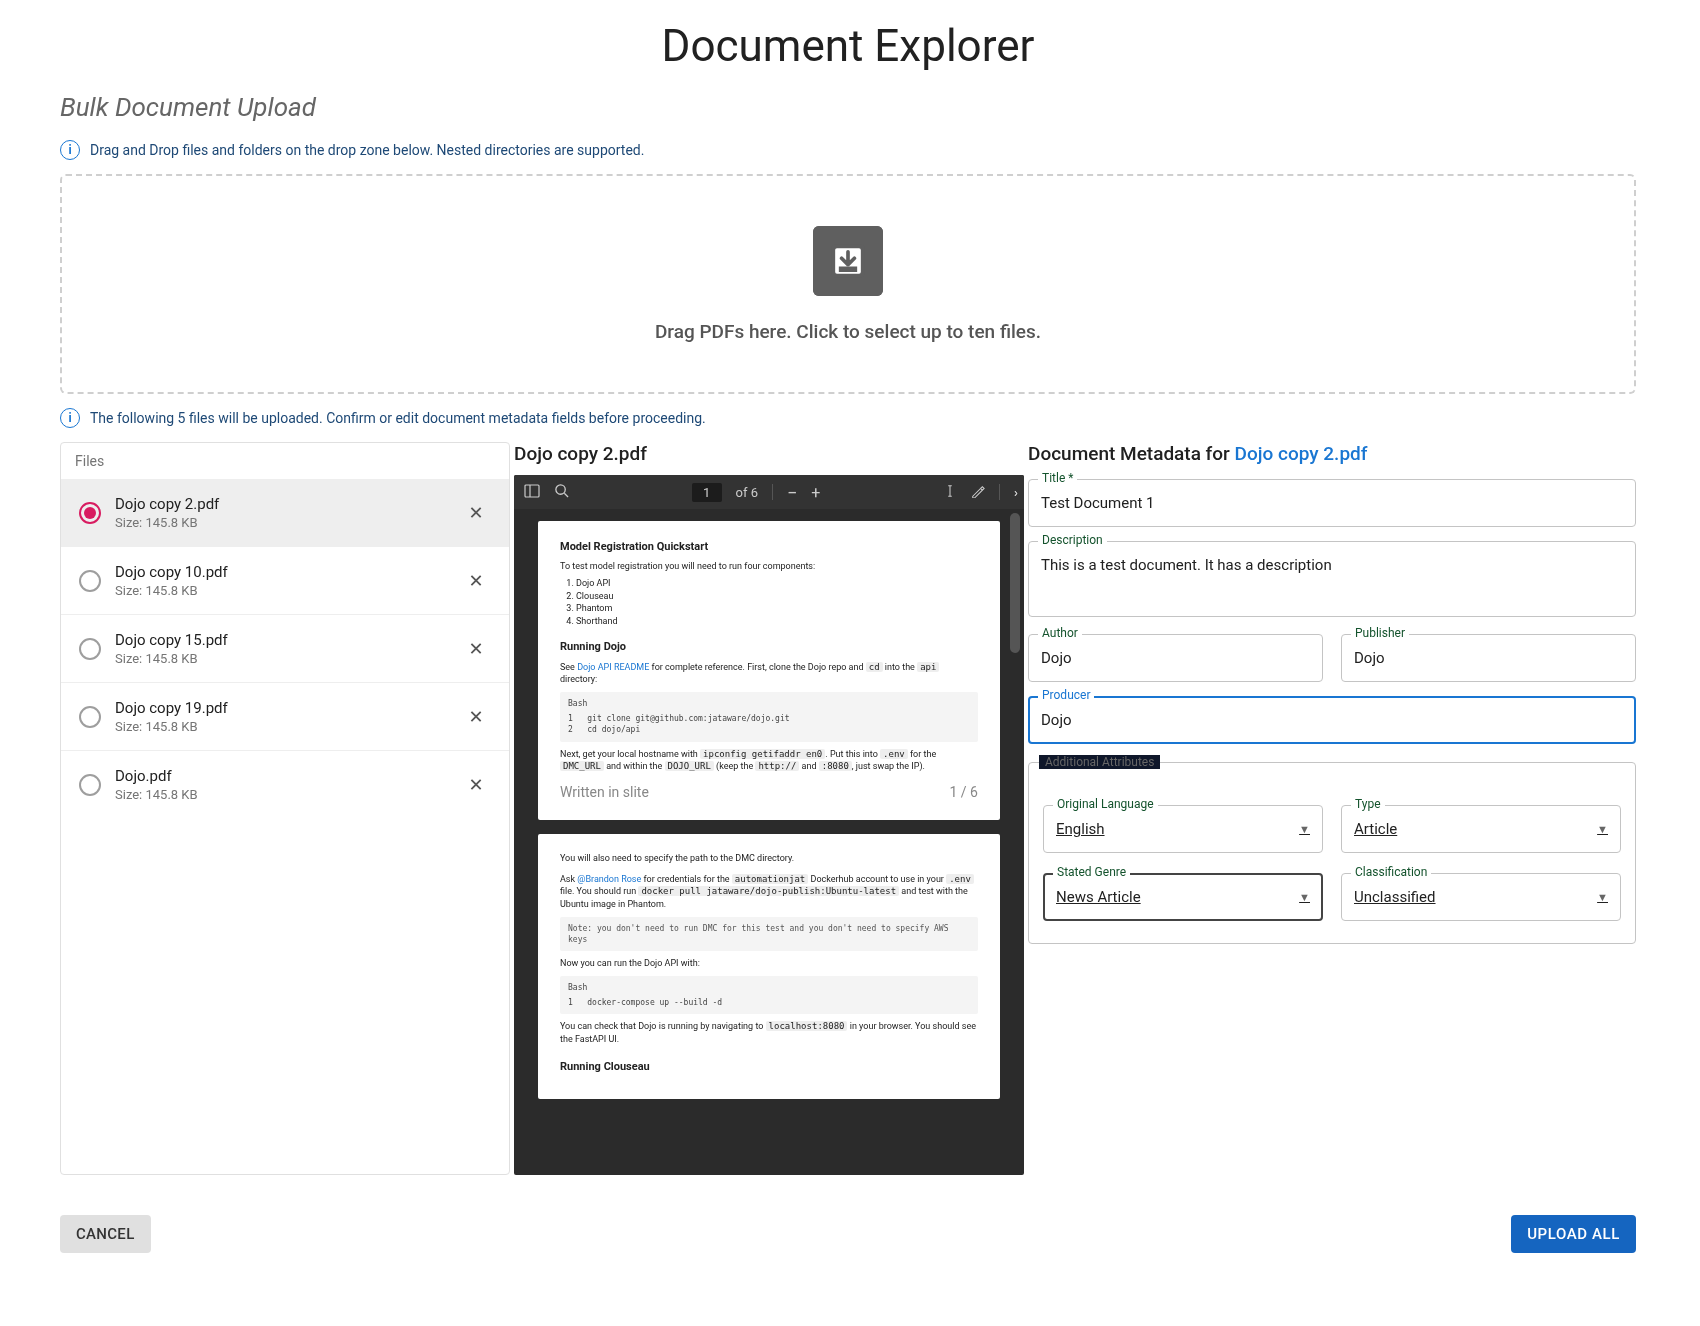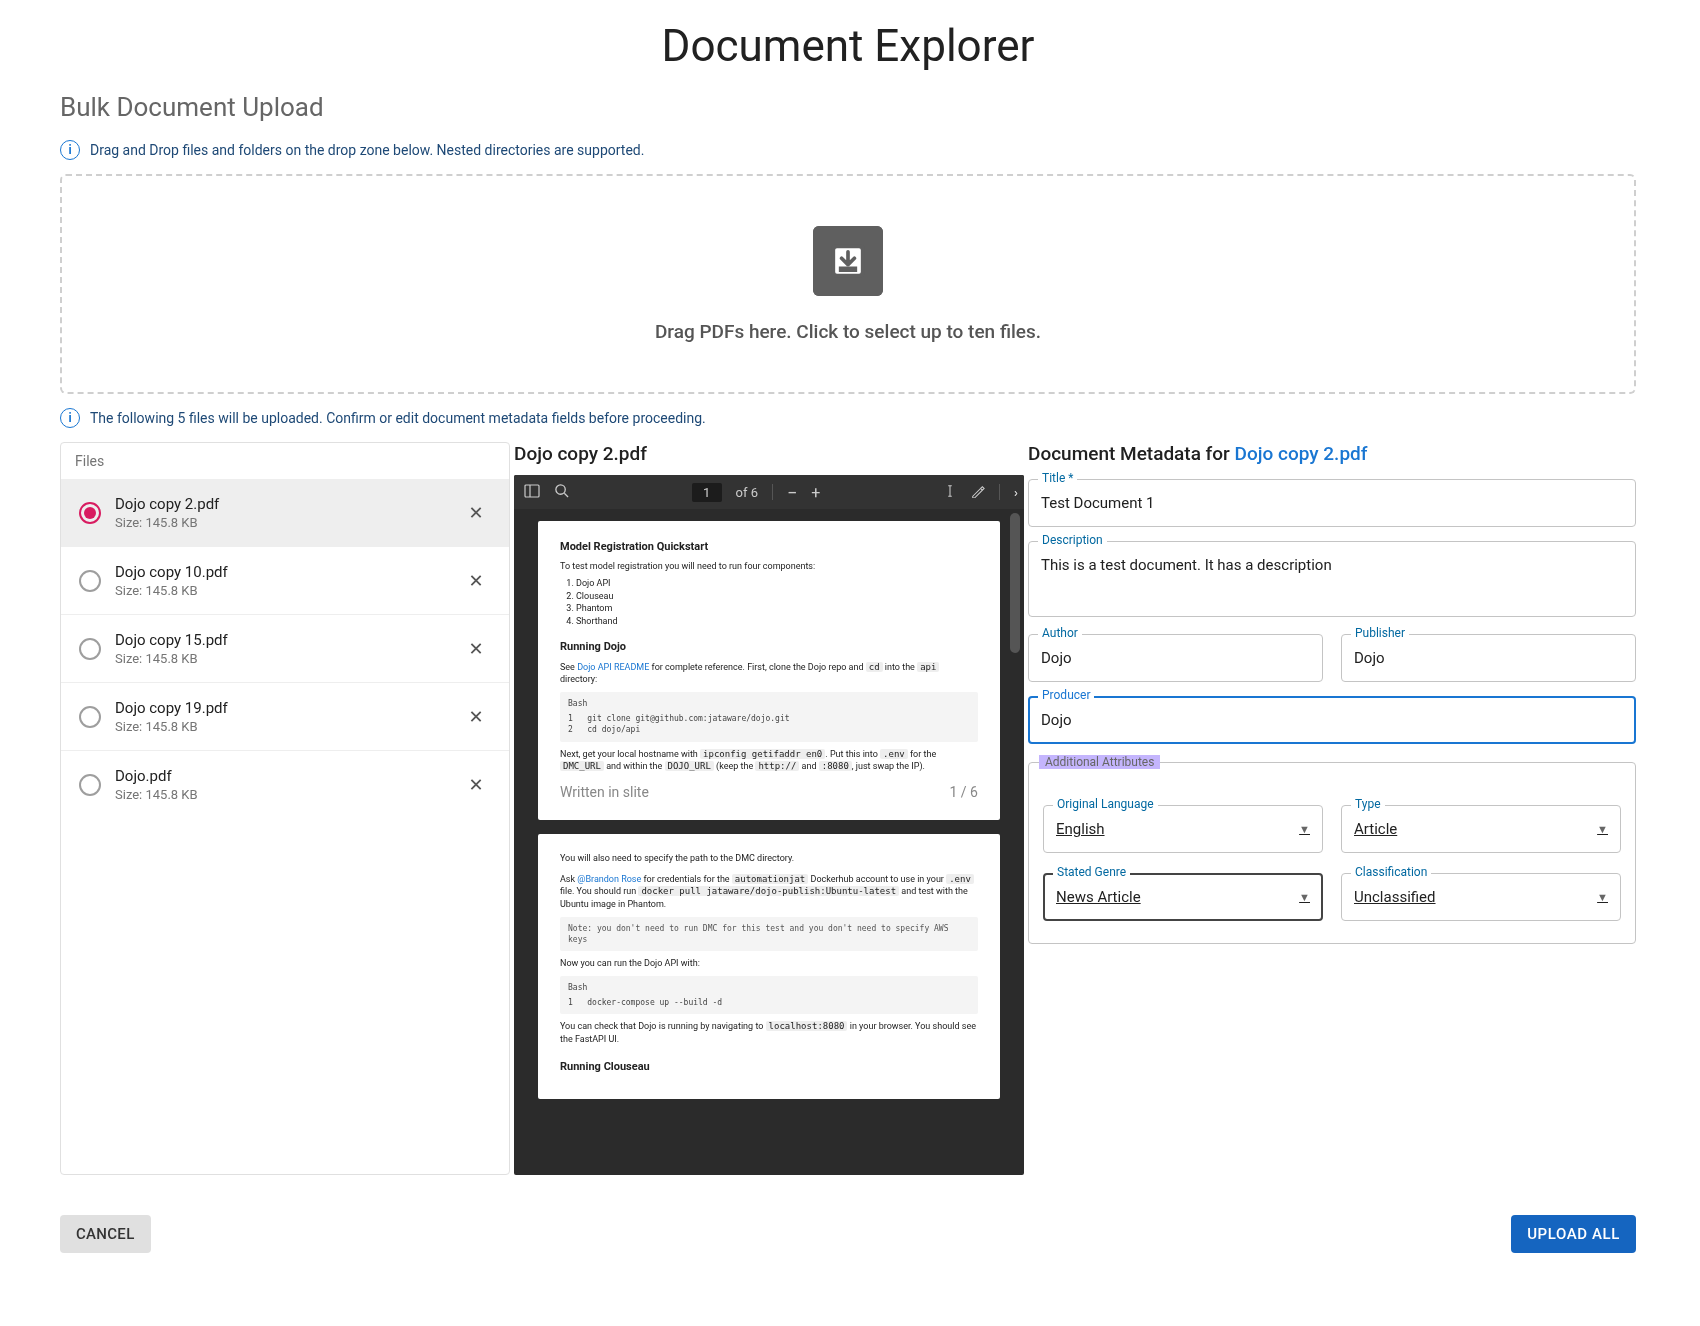--- a/index.html
+++ b/index.html
@@ -16,20 +16,21 @@
     text-align: center;
     font-weight: 400;
     font-size: 44px;
     margin: 20px 0 20px;
   }
   h2.section-title {
     font-weight: 400;
     color: #666;
     font-size: 26px;
     margin: 10px 0 18px;
+    font-style: italic;
   }
   .info-bar {
     display: flex;
     align-items: center;
     gap: 10px;
     color: #1e4976;
     font-size: 14px;
     margin: 14px 0;
   }
   .info-bar .info-icon {
@@ -120,21 +121,21 @@
   .chip { background:#eee; border-radius:2px; padding:0 3px; font-family:monospace; }
 
   .meta-title { font-size:19px; font-weight:500; margin:0 0 14px; }
   .meta-title .link { color:#1976d2; }
 
   .form-field {
     position:relative; margin-bottom:14px;
   }
   .form-field label {
     position:absolute; top:-8px; left:10px; background:#fff; padding:0 4px;
-    font-size:12px; color:#0369a1;
+    font-size:12px; color:#14532d;
   }
   .form-field.focused label { color:#1976d2; }
   .form-field input, .form-field textarea, .form-field .select {
     width:100%; border:1px solid #c4c4c4; border-radius:4px;
     padding:14px 12px; font-size:15px; font-family:inherit;
     background:#fff; color:#212121;
   }
   .form-field.focused input { border:2px solid #1976d2; padding:13px 11px; }
   .form-field textarea { resize:none; height:76px; }
   .row { display:flex; gap:18px; }
@@ -146,21 +147,21 @@
   }
   .select .arrow { color:#666; font-size:11px; }
   .date-field { position:relative; }
   .date-field .cal { position:absolute; right:12px; top:50%; transform:translateY(-50%); color:#555; }
 
   .fieldset {
     border:1px solid #c4c4c4; border-radius:4px; padding:20px 14px 8px;
     margin-top:4px;
   }
   .fieldset-label {
-    position:relative; top:-30px; left:-4px; background:#c4b5fd;
+    position:relative; top:-30px; left:-4px; background:#0f172a;
     display:inline-block; padding:0 6px; font-size:12px; color:#666;
     margin-bottom:-16px;
   }
   .fieldset .row { margin-top:6px;text-decoration:underline; }
   .select.bold-border { border-width:2px; padding:13px 11px; border-color:#444; }
 
   .action-bar { display:flex; justify-content:space-between; margin-top:40px; }
   .btn {
     padding:10px 16px; border-radius:4px; font-size:15px; cursor:pointer;
     border:none; font-family:inherit;

